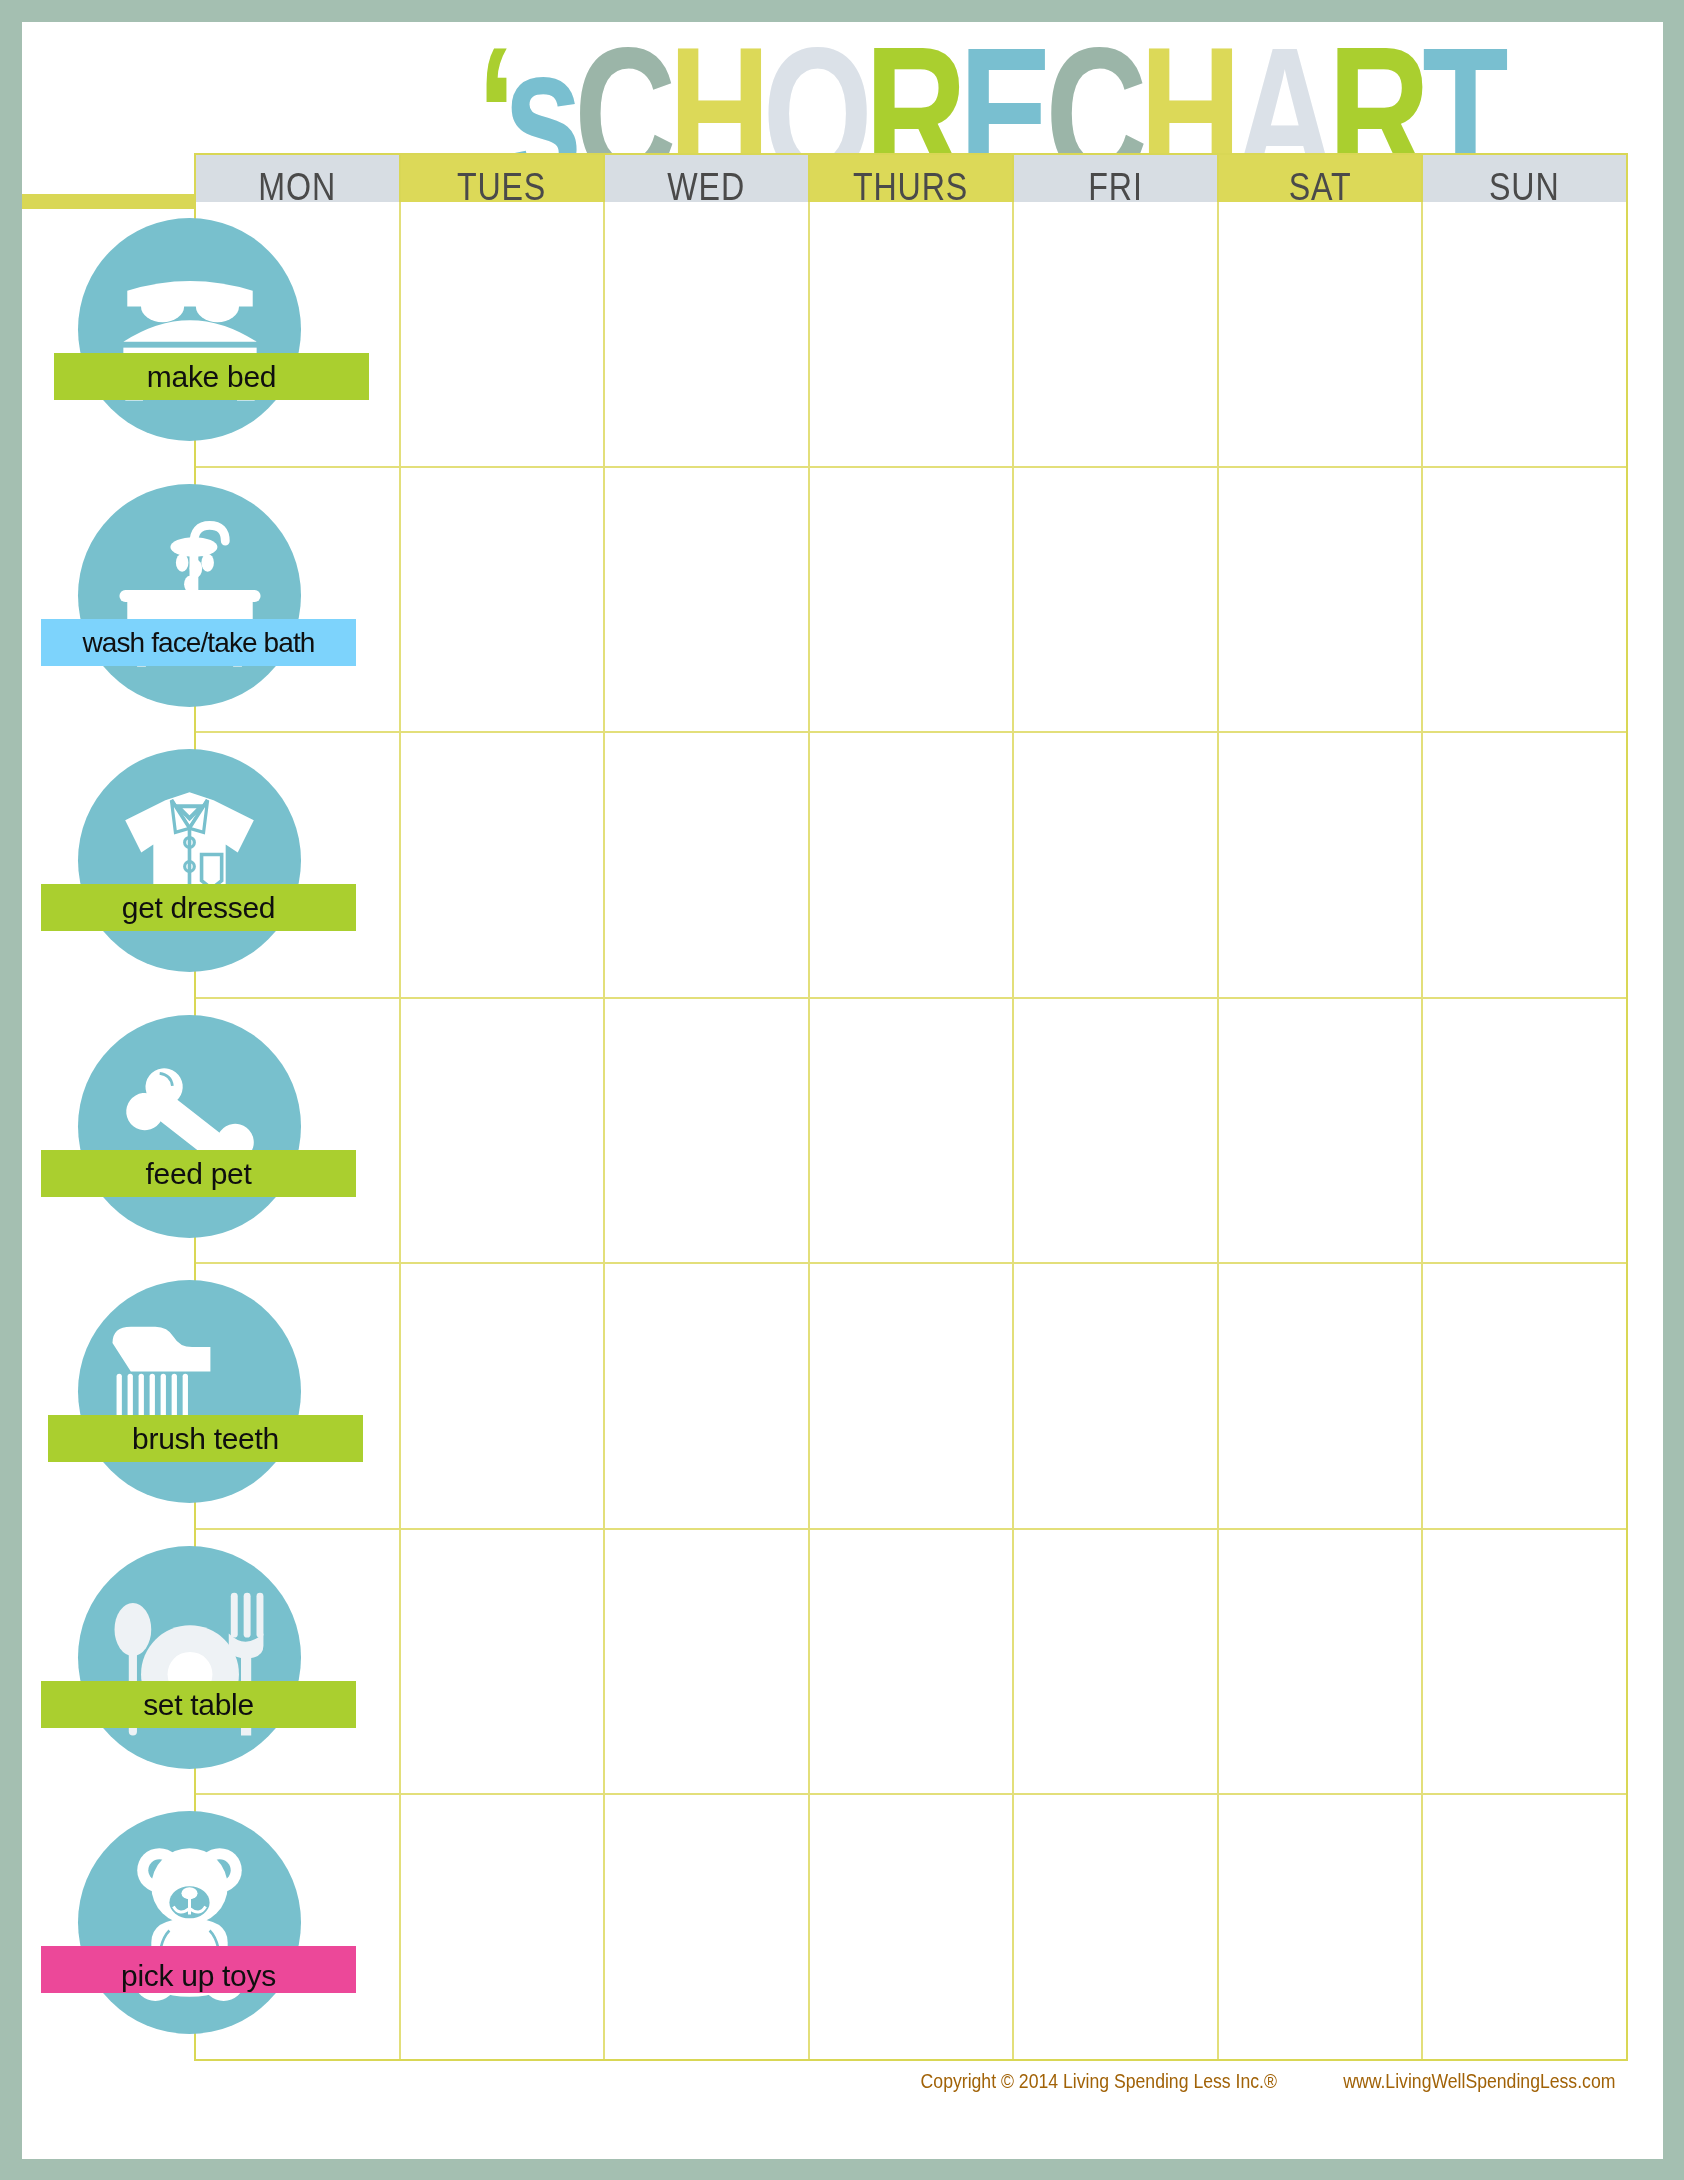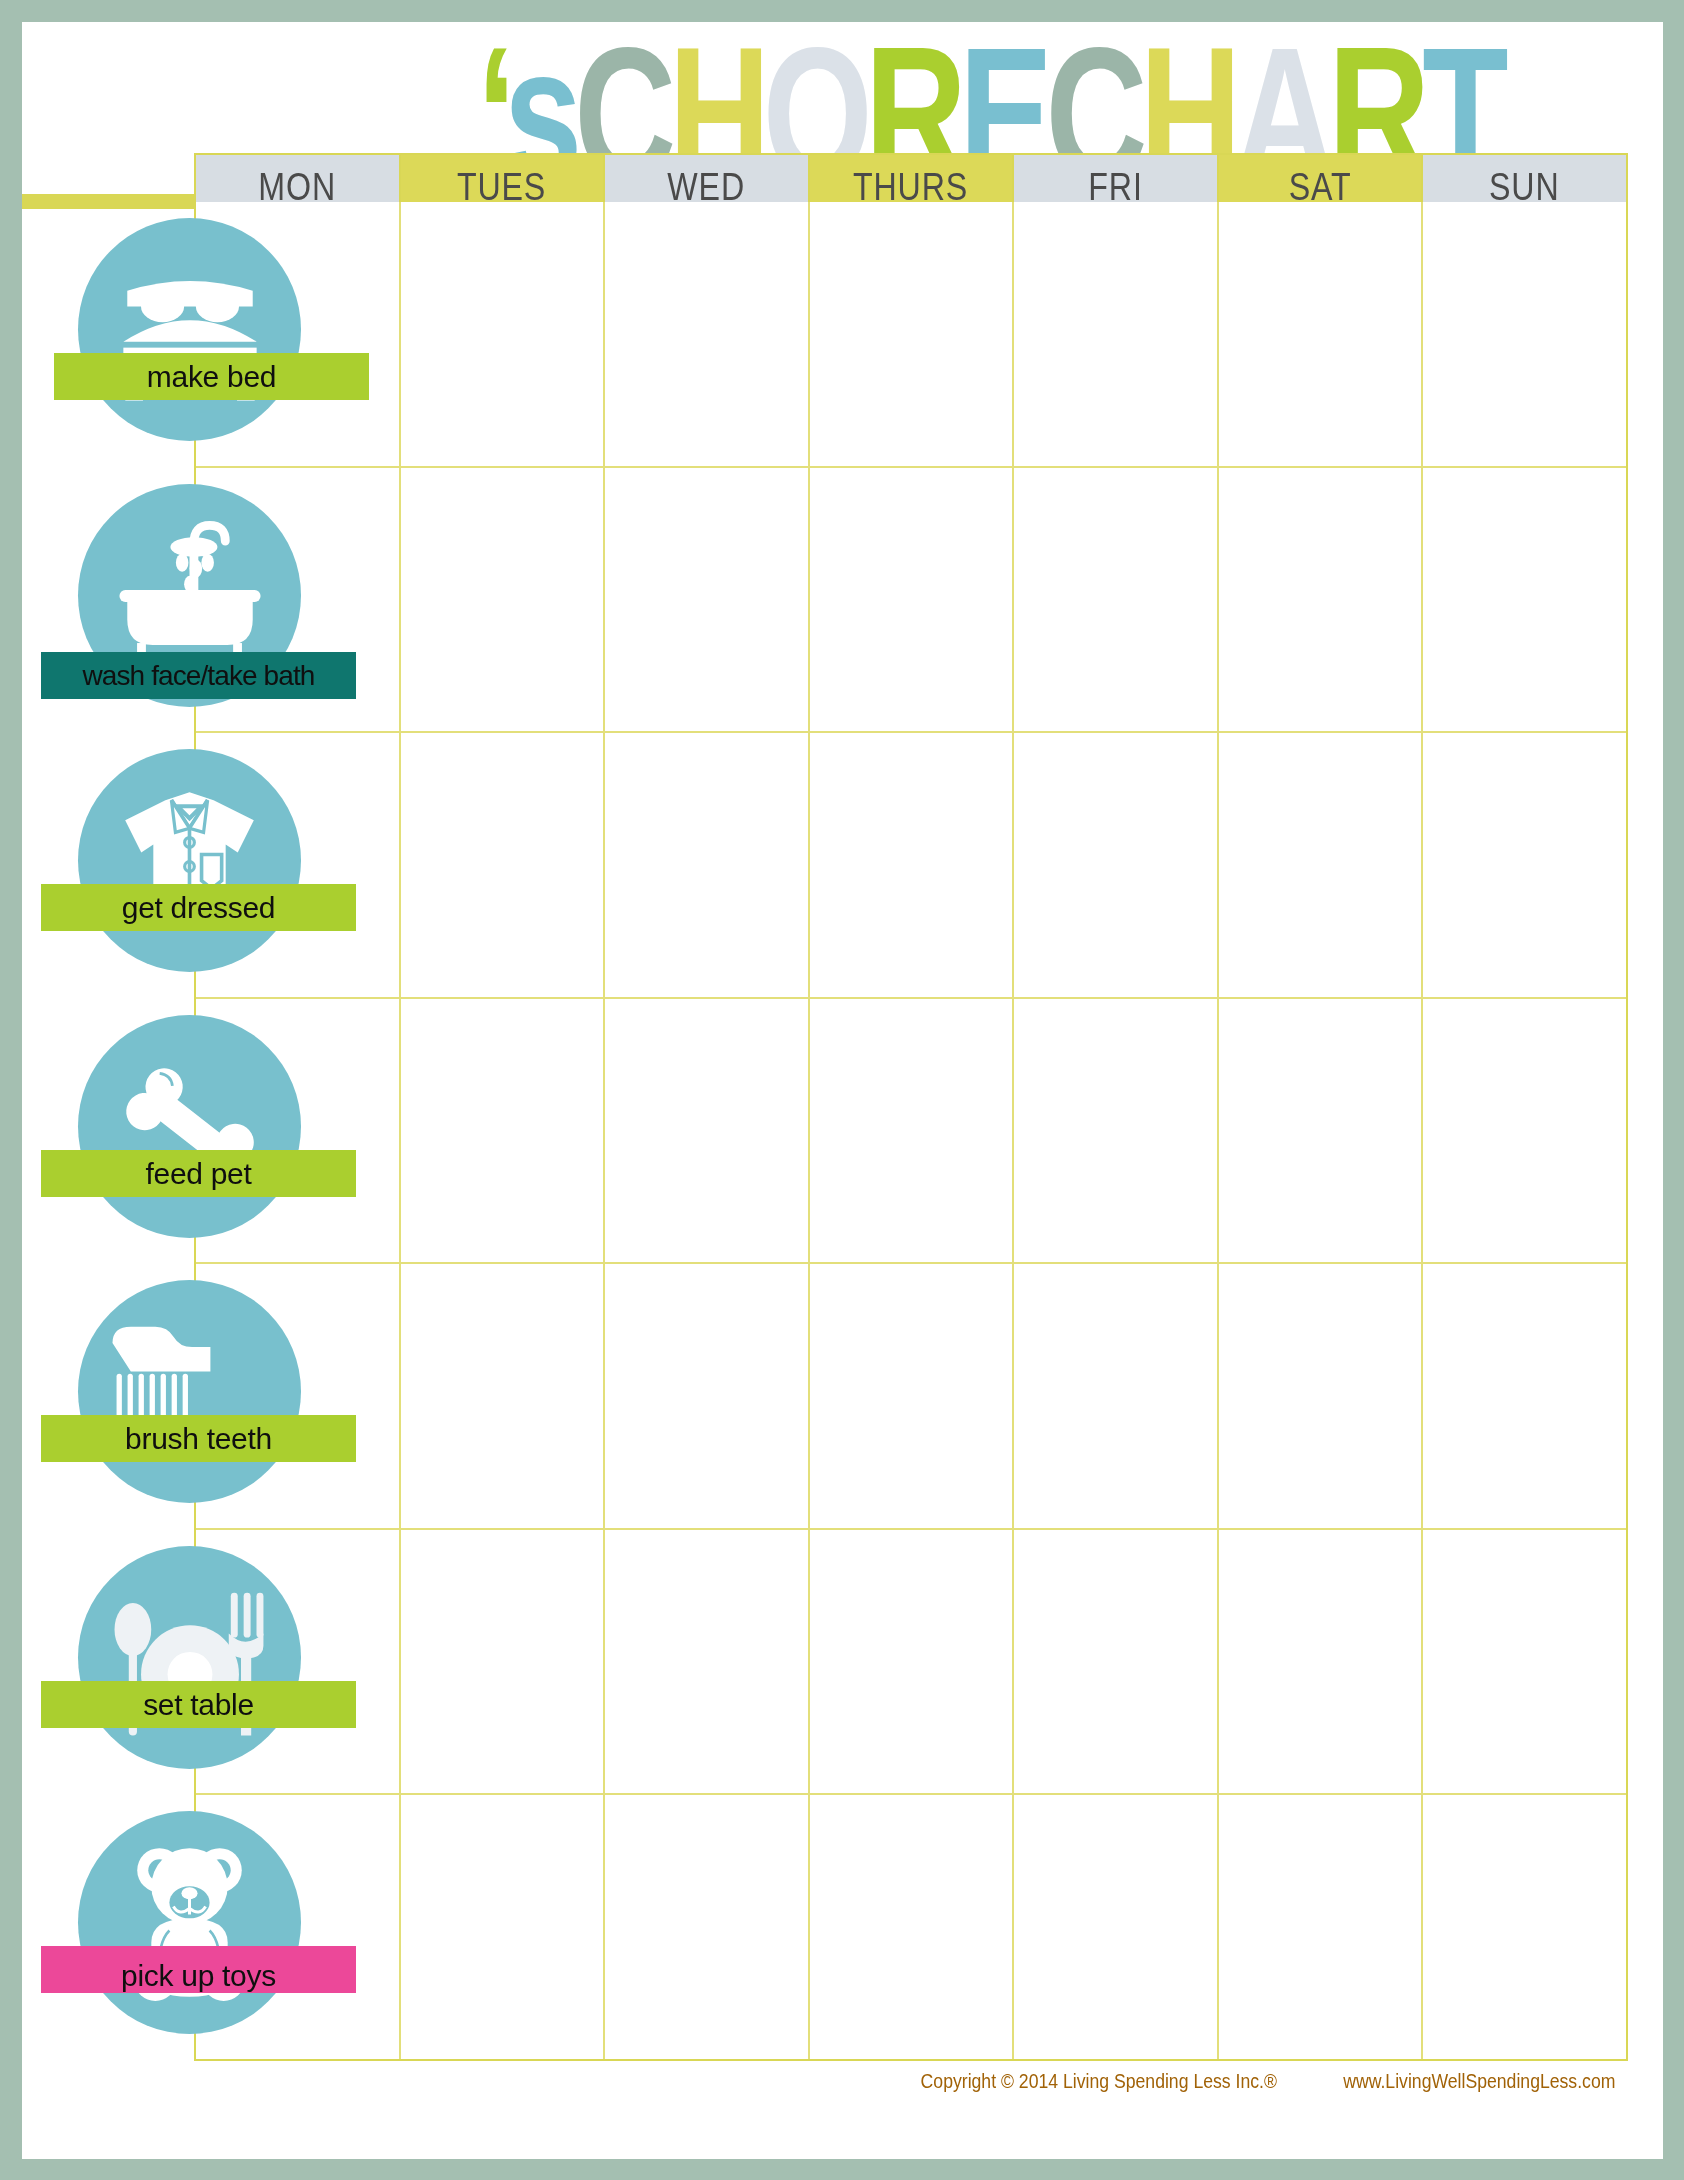--- a/index.html
+++ b/index.html
@@ -319,21 +319,21 @@
       <ellipse cx="46" cy="33" rx="3.2" ry="4.6" fill="#ffffff"></ellipse>
       <ellipse cx="53" cy="36" rx="3.2" ry="4.6" fill="#ffffff"></ellipse>
       <ellipse cx="59" cy="33" rx="3.2" ry="4.6" fill="#ffffff"></ellipse>
       <ellipse cx="50" cy="44" rx="3" ry="4.3" fill="#ffffff"></ellipse>
       <rect x="14" y="47" width="72" height="6" rx="3" fill="#ffffff"></rect>
       <path d="M18 53 L18 62 q0 13 13 13 l38 0 q13 0 13 -13 l0 -9 Z" fill="#ffffff"></path>
       <rect x="23" y="74" width="4.5" height="12" fill="#ffffff"></rect>
       <rect x="72" y="74" width="4.5" height="12" fill="#ffffff"></rect>
     </svg>
         </div>
-        <div class="chore-label wide" style="background: #0f766e; margin-top: 33px;">
+        <div class="chore-label wide" style="background: #7dd3fc;">
           <span class="txt">wash face/take bath</span>
         </div>
       </div>
       <div class="chore" style="top: 531px; height: 266px;">
         <div class="circle" style="background: rgb(120, 192, 205);">
           <svg width="201" height="201" viewBox="0 0 100 100">
       <path d="M38 20 L50 16 L62 20 L82 30 L74 46 L68 42 L68 84 L32 84 L32 42 L26 46 L18 30 Z" fill="#ffffff"></path>
       <path d="M41 20 L50 34 L59 20" fill="none" stroke="#78c0cd" stroke-width="2"></path>
       <path d="M41 20 L43 36 L50 34 Z" fill="#ffffff" stroke="#78c0cd" stroke-width="1.6"></path>
       <path d="M59 20 L57 36 L50 34 Z" fill="#ffffff" stroke="#78c0cd" stroke-width="1.6"></path>
@@ -377,21 +377,21 @@
         <rect x="19.4" y="41" width="2.6" height="24" rx="1.3"></rect>
         <rect x="24.8" y="41" width="2.6" height="24" rx="1.3"></rect>
         <rect x="30.2" y="41" width="2.6" height="24" rx="1.3"></rect>
         <rect x="35.6" y="41" width="2.6" height="24" rx="1.3"></rect>
         <rect x="41" y="41" width="2.6" height="24" rx="1.3"></rect>
         <rect x="46.4" y="41" width="2.6" height="24" rx="1.3"></rect>
       </g>
       <rect x="10" y="66" width="86" height="10" rx="5" fill="#ffffff"></rect>
     </svg>
         </div>
-        <div class="chore-label" style="background: rgb(170, 207, 47);">
+        <div class="chore-label" style="background: rgb(170, 207, 47); margin-left: 7px;">
           <span class="txt">brush teeth</span>
         </div>
       </div>
       <div class="chore" style="top: 1328px; height: 266px;">
         <div class="circle" style="background: rgb(120, 192, 205);">
           <svg width="204" height="204" viewBox="0 0 100 100">
       <ellipse cx="22" cy="36" rx="9" ry="13" fill="#eef2f5"></ellipse>
       <rect x="20" y="44" width="4" height="44" rx="2" fill="#eef2f5"></rect>
       <circle cx="50" cy="58" r="24" fill="#eef2f5"></circle>
       <circle cx="50" cy="58" r="11" fill="#ffffff"></circle>

